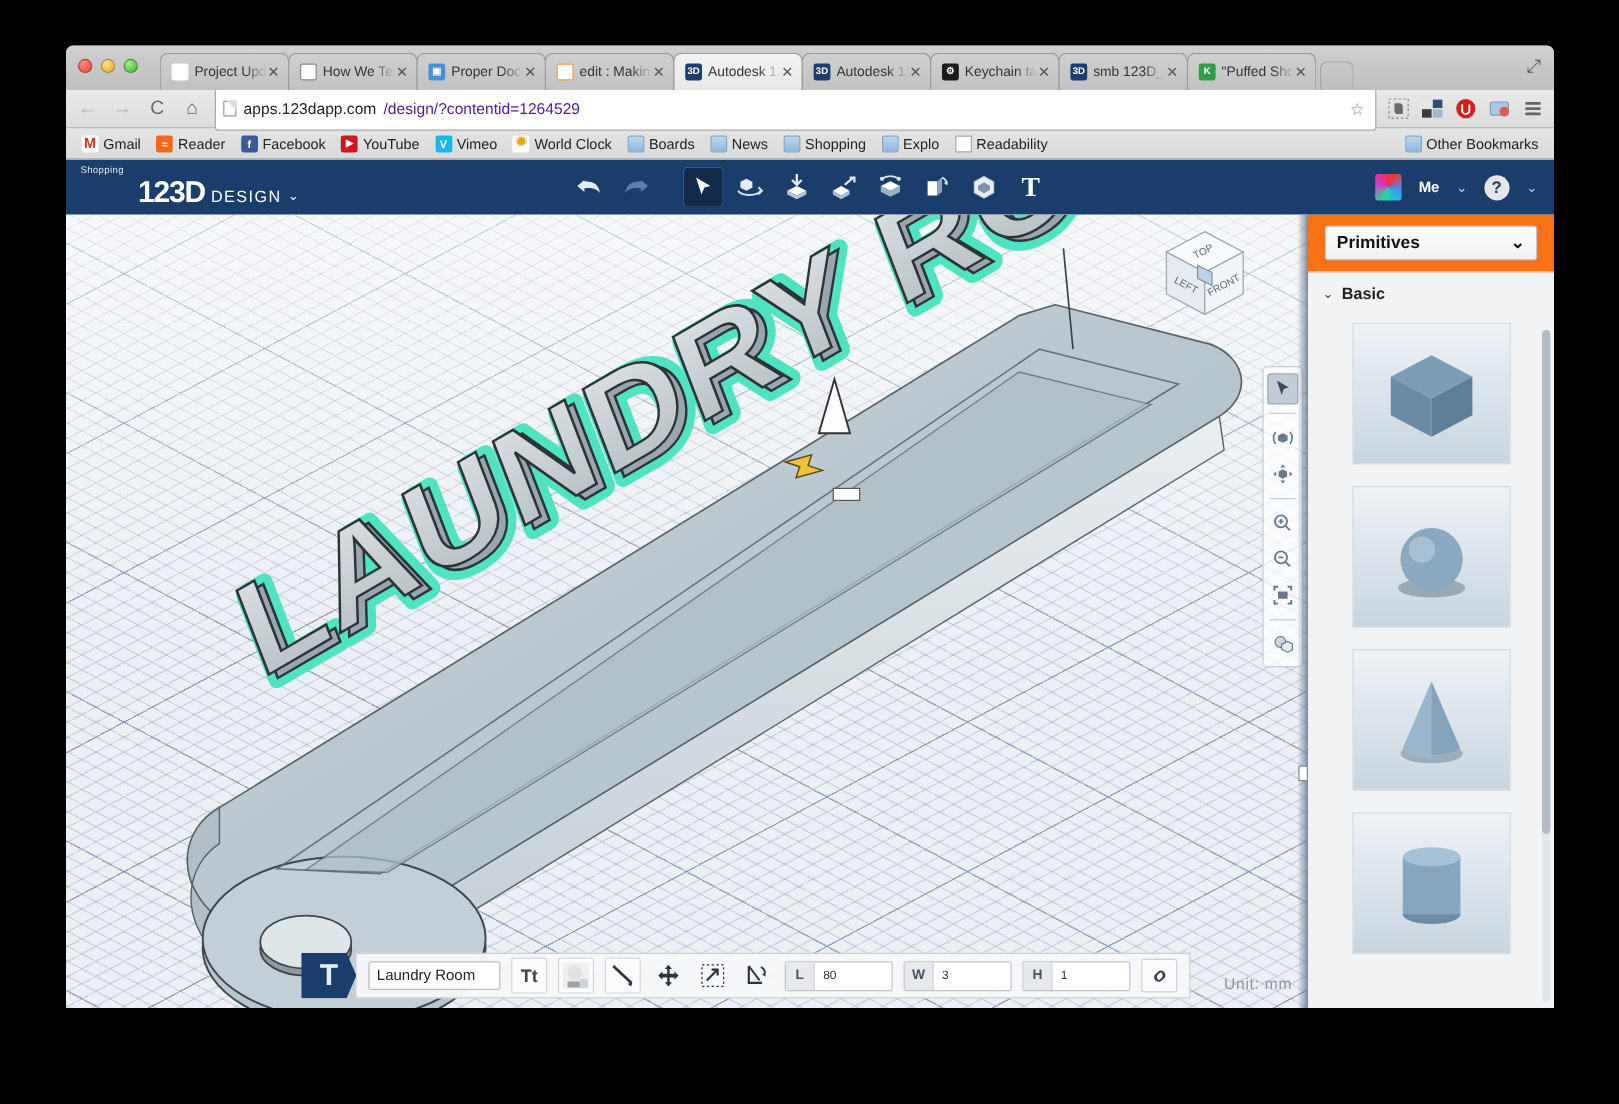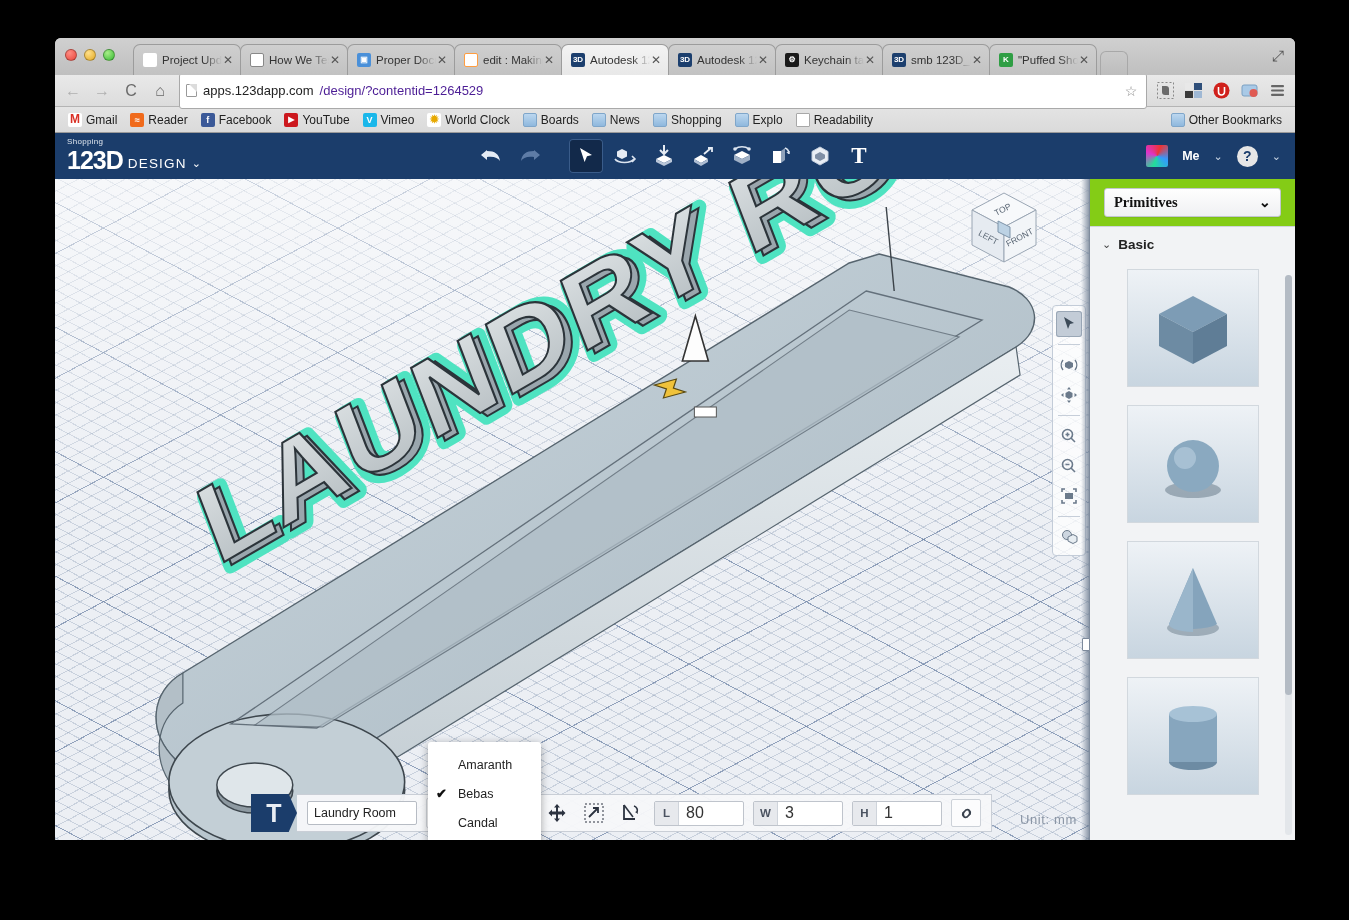--- a/index.html
+++ b/index.html
@@ -89,21 +89,21 @@
 
   
   #app { position:relative; height:707px; background:#eef1f5; overflow:hidden; }
 
   .apphdr { height:46px; background:#1b3d6b; display:flex; align-items:center;
     position:relative; }
   .logo { margin-left:12px; color:#fff; display:flex; align-items:flex-end; gap:5px; }
   .logo .autodesk { position:absolute; left:12px; top:4px; font-size:8px;
     letter-spacing:.3px; color:#dfe6ef; }
   .logo .big { font-size:25px; font-weight:700; letter-spacing:-1px; line-height:1;
-    padding-top:9px; }
+    padding-top:9px;margin-left:48px; }
   .logo .design { font-size:13.5px; letter-spacing:1.2px; padding-bottom:2px; }
   .logo .cv { font-size:11px; padding-bottom:3px; }
 
   .maintools { position:absolute; left:50%; transform:translateX(-50%);
     display:flex; align-items:center; gap:5px; }
   .tbtn { width:34px; height:34px; border-radius:4px; display:flex;
     align-items:center; justify-content:center; color:#fff; }
   .tbtn.active { background:#12294a; box-shadow:inset 0 0 0 1px #3a5c8a; }
   .tsep { width:12px; }
 
@@ -155,42 +155,42 @@
   .sqbtn { width:30px; height:30px; background:#fbfbfc; border:1px solid #d2d6dc;
     border-radius:2px; display:flex; align-items:center; justify-content:center;
     color:#3b4350; font-size:15px; font-weight:700; }
   .plainbtn { width:28px; height:28px; display:flex; align-items:center;
     justify-content:center; color:#2c3340; }
   .dimbox { display:flex; align-items:center; height:25px; border:1px solid #bfc4cc;
     border-radius:2px; background:#fff; overflow:hidden; }
   .dimbox .lab { width:24px; height:100%; background:#e7e9ed; color:#4a5260;
     font-size:11.5px; font-weight:700; text-align:center; line-height:23px;
     border-right:1px solid #cfd4db; }
-  .dimbox .val { width:64px; font-size:16px; color:#333; padding-left:7px; }
+  .dimbox .val { width:64px; font-size:10px; color:#333; padding-left:7px; }
   .linkbtn { width:30px; height:28px; border:1px solid #ccd1d8; border-radius:2px;
     background:#fcfcfd; display:flex; align-items:center; justify-content:center;
     color:#3b4350; font-size:14px; }
   .unit { position:absolute; left:965px; bottom:13px; color:#8b96a5; font-size:13px;
     letter-spacing:.6px; }
 
   
   .fontmenu { position:absolute; left:373px; top:563px; width:113px;
     background:#fff; border-radius:3px; box-shadow:0 2px 9px rgba(0,0,0,.35);
     padding:8px 0 10px; }
   .fontmenu:after{content:"";position:absolute;left:11px;bottom:-9px;width:0;height:0;
     border:9px solid transparent;border-top-color:#fff;border-bottom:none;border-left-width:0;}
   .fitem { height:29px; display:flex; align-items:center; font-size:12.5px; color:#222;
     padding-left:8px; }
   .fitem .ck { width:22px; color:#111; font-size:13px; font-weight:700; }
 
   
   .rpanel { position:absolute; right:0; top:46px; bottom:0; width:206px;
     background:#f2f3f5; border-left:1px solid #c4c9d1; }
   .rp-top { height:48px; display:flex; align-items:center; justify-content:center;
-    background:#84cc16; border-bottom:1px solid #cfd4db;font-family:Liberation Serif, serif; }
+    background:#f97316; border-bottom:1px solid #cfd4db; }
   .selector { width:177px; height:29px; background:linear-gradient(#fefefe,#f0f1f3);
     border:1px solid #c2c7cf; border-radius:3px; display:flex; align-items:center;
     justify-content:space-between; padding:0 9px; font-size:14.5px; font-weight:700;
     color:#111; box-shadow:0 1px 1px rgba(0,0,0,.06); }
   .rp-sec { padding:10px 12px 4px; display:flex; align-items:center; gap:7px;
     font-size:13.5px; font-weight:700; color:#222; }
   .rp-sec .cv { font-size:11px; font-weight:400; color:#444; }
   .rp-list { position:absolute; left:0; right:0; top:90px; bottom:0; overflow:hidden;
     padding:0 12px; }
   .prim { width:132px; height:118px; margin:0 auto 18px;
@@ -626,37 +626,20 @@
                   <path d="M11 6a3 3 0 0 1 0 4l-2 2a3 3 0 0 1-4-4l1-1" fill="none" stroke="#39414d" stroke-width="1.7"></path>
                 </svg>
           </div>
         </div>
       </div>
       <div class="unit">
         <span>Unit:</span>
         <span>mm</span>
       </div>
 
-      <div class="fontmenu" id="fontmenu">
-            <div class="fitem">
-              <span class="ck"></span>
-              <span>Amaranth</span>
-            </div>
-            <div class="fitem">
-              <span class="ck">✔</span>
-              <span>Bebas</span>
-            </div>
-            <div class="fitem">
-              <span class="ck"></span>
-              <span>Candal</span>
-            </div>
-            <div class="fitem">
-              <span class="ck"></span>
-            </div>
-          </div>
     </div>
 
     <div class="rpanel">
       <div class="rp-top">
         <div class="selector">
           <span>Primitives</span>
           <span>⌄</span>
         </div>
       </div>
       <div class="rp-sec">

